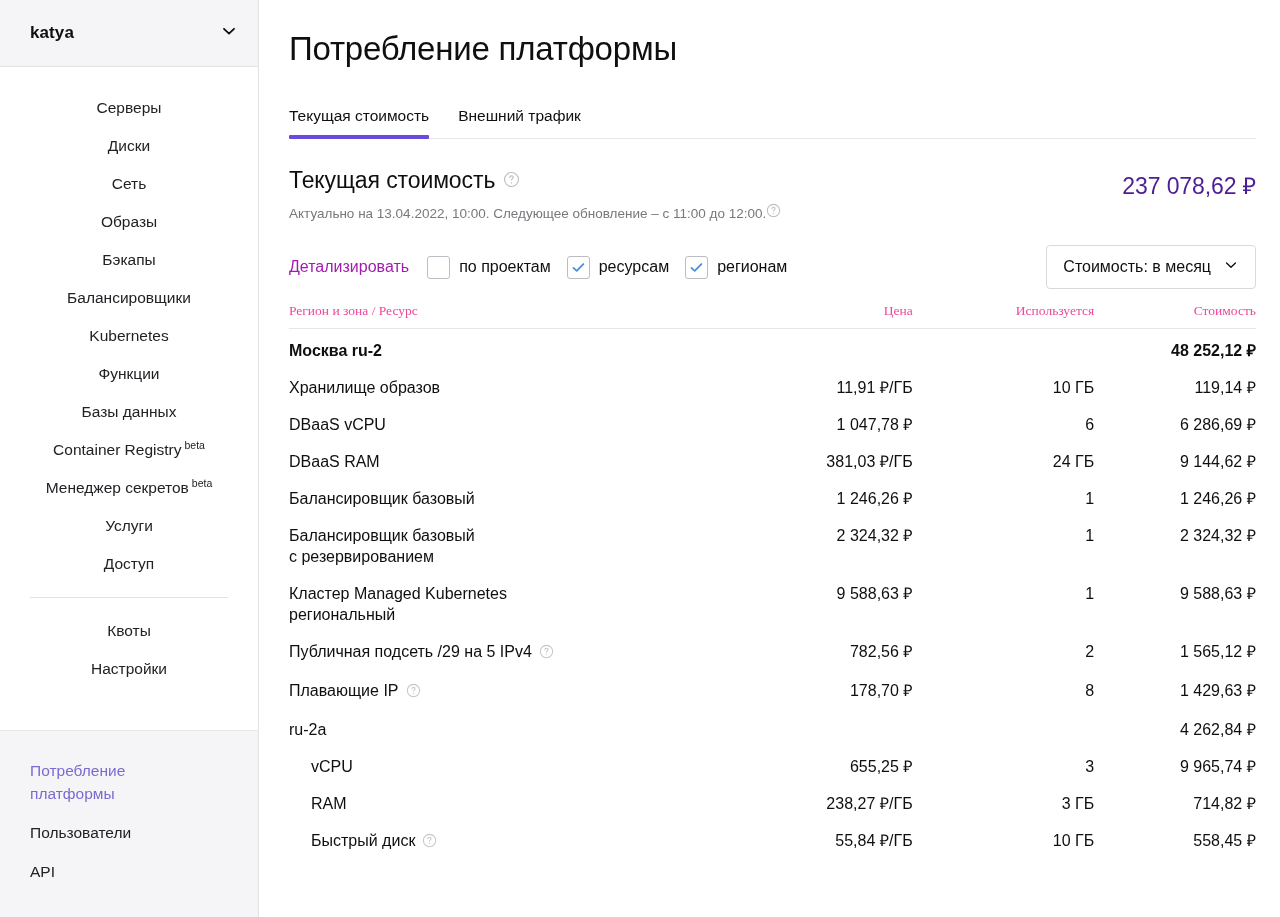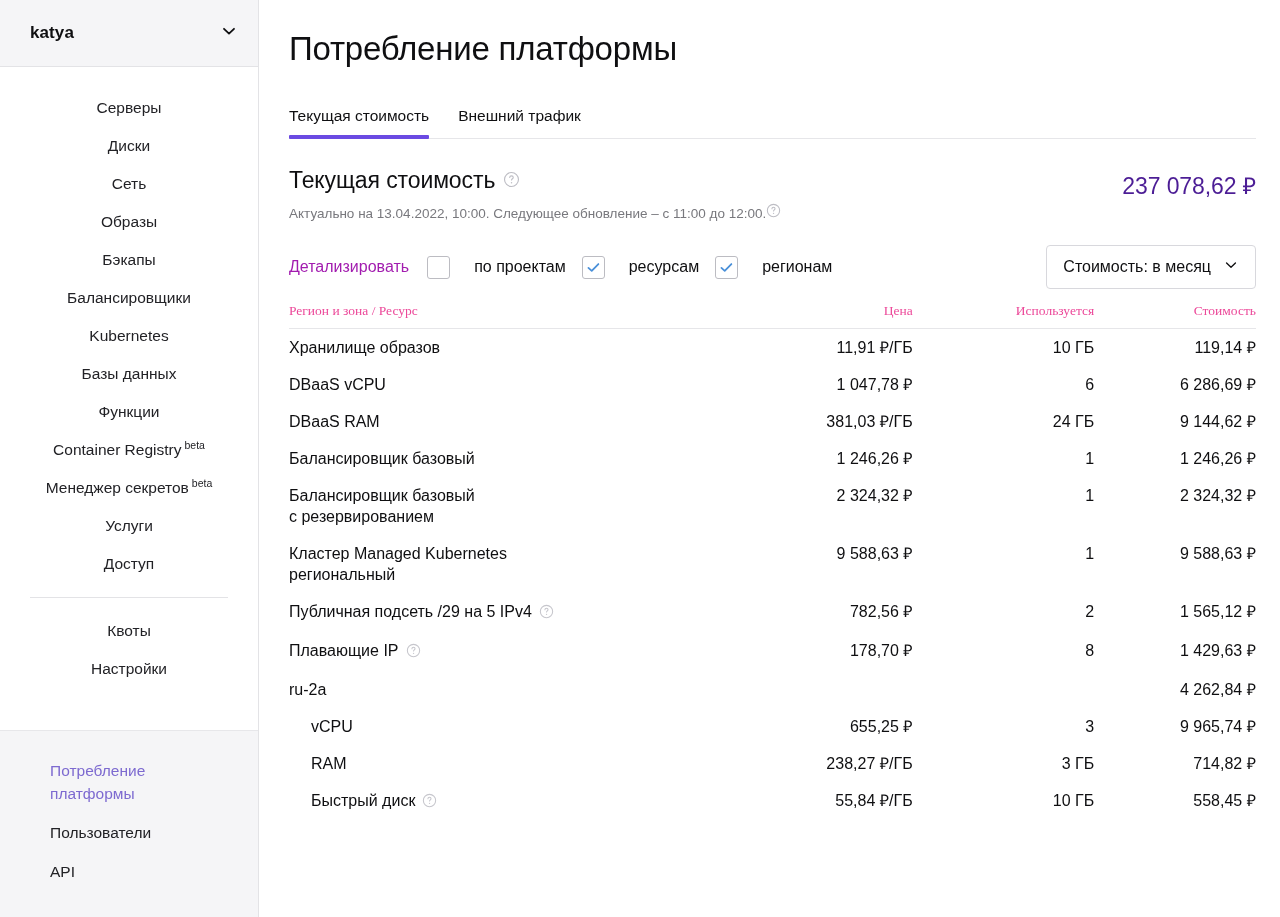--- a/index.html
+++ b/index.html
@@ -54,21 +54,20 @@
     background: #f5f5f7;
     border-top: 1px solid #e7e7ea;
     padding: 28px 0 0 0;
     height: 187px; flex: 0 0 187px;
   }
   .footer-item {
     display: block; padding: 0 30px;
     font-size: 15.5px; color: #222226;
     line-height: 23px; margin-bottom: 16px;
     cursor: pointer;
-    margin-left: 20px;
   }
   .footer-item.active { color: #7d6ad0; }
 
   
   .main {
     flex: 1 1 auto; height: 917px;
     padding: 0 24px 0 30px;
     overflow: hidden; position: relative;
   }
   .page-title {
@@ -135,21 +134,21 @@
     display: flex; align-items: center;
     margin-right: 16px; cursor: pointer;
   }
   .cbox {
     width: 23px; height: 23px;
     border: 1px solid #bcbcc2; border-radius: 3px;
     background: #fff; margin-right: 9px;
     display: flex; align-items: center; justify-content: center;
     flex: 0 0 auto;
   }
-  .cbox-label { font-size: 16px; color: #0f0f11; white-space: nowrap; margin-left: 15px; }
+  .cbox-label { font-size: 16px; color: #0f0f11; white-space: nowrap; }
 
   .select-box {
     border: 1px solid #d8d8dd; border-radius: 4px;
     height: 44px; padding: 0 16px;
     display: flex; align-items: center; gap: 12px;
     font-size: 16px; color: #0f0f11;
     background: #fff; cursor: pointer;
     white-space: nowrap;
     justify-content: space-between;
   }
@@ -199,22 +198,22 @@
 
     <nav class="sidebar-nav">
       <div id="nav-list">
           <div class="nav-item"><span>Серверы</span></div>
           <div class="nav-item"><span>Диски</span></div>
           <div class="nav-item"><span>Сеть</span></div>
           <div class="nav-item"><span>Образы</span></div>
           <div class="nav-item"><span>Бэкапы</span></div>
           <div class="nav-item"><span>Балансировщики</span></div>
           <div class="nav-item"><span>Kubernetes</span></div>
+          <div class="nav-item"><span>Функции</span></div>
           <div class="nav-item"><span>Базы данных</span></div>
-          <div class="nav-item"><span>Функции</span></div>
           <div class="nav-item"><span>Container Registry</span><span class="beta">beta</span></div>
           <div class="nav-item"><span>Менеджер секретов</span><span class="beta">beta</span></div>
           <div class="nav-item"><span>Услуги</span></div>
           <div class="nav-item"><span>Доступ</span></div>
         </div>
       <div class="nav-sep"></div>
       <div id="nav-list-2">
           <div class="nav-item">Квоты</div>
           <div class="nav-item">Настройки</div>
         </div>
@@ -306,20 +305,30 @@
     <table class="cost-table">
       <thead>
         <tr>
           <th class="col-name col-w-name">Регион и зона / Ресурс</th>
           <th class="col-w-price">Цена</th>
           <th class="col-w-used">Используется</th>
           <th class="col-w-cost">Стоимость</th>
         </tr>
       </thead>
       <tbody id="cost-table-body">
+          <tr class="group-row">
+            <td class="col-name col-w-name">
+              <span class="name-cell">
+                <span class="name-text">Москва ru-2</span>
+              </span>
+            </td>
+            <td class="col-w-price"></td>
+            <td class="col-w-used"></td>
+            <td class="col-w-cost">48 252,12 ₽</td>
+          </tr>
           <tr class="leaf-row">
             <td class="col-name col-w-name">
               <span class="name-cell">
                 <span class="name-text">Хранилище образов</span>
               </span>
             </td>
             <td class="col-w-price">11,91 ₽/ГБ</td>
             <td class="col-w-used">10 ГБ</td>
             <td class="col-w-cost">119,14 ₽</td>
           </tr>

